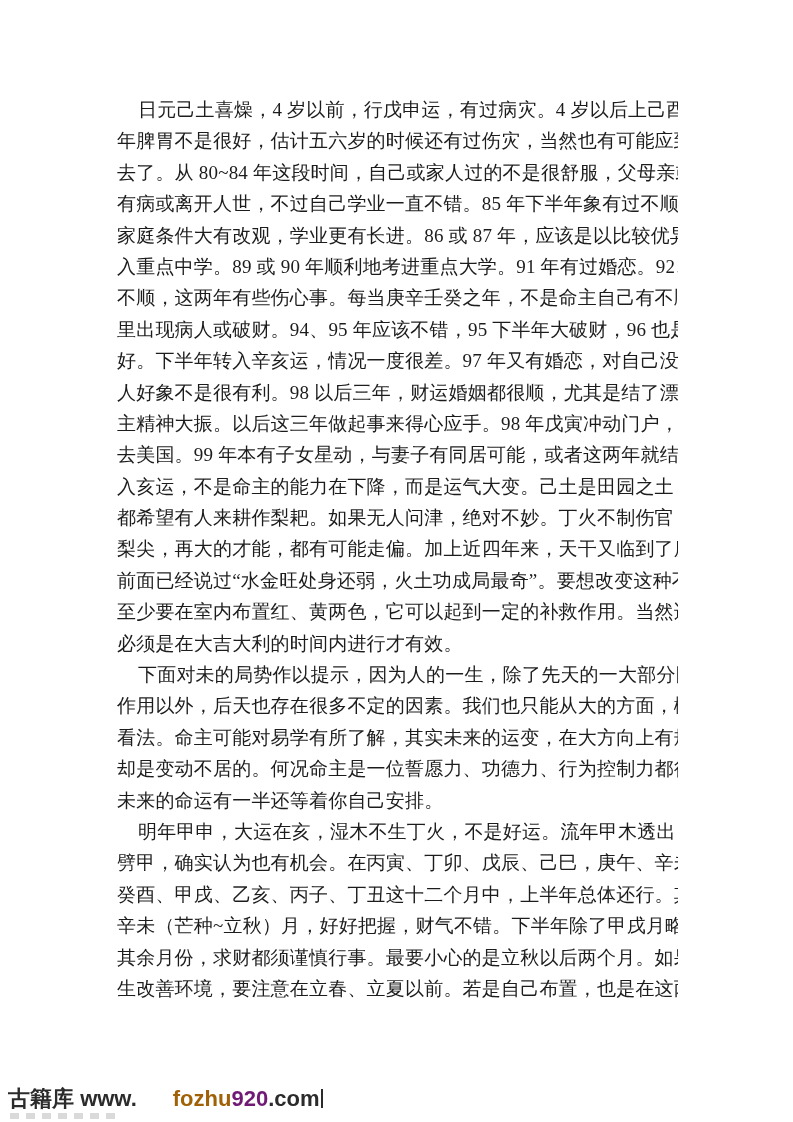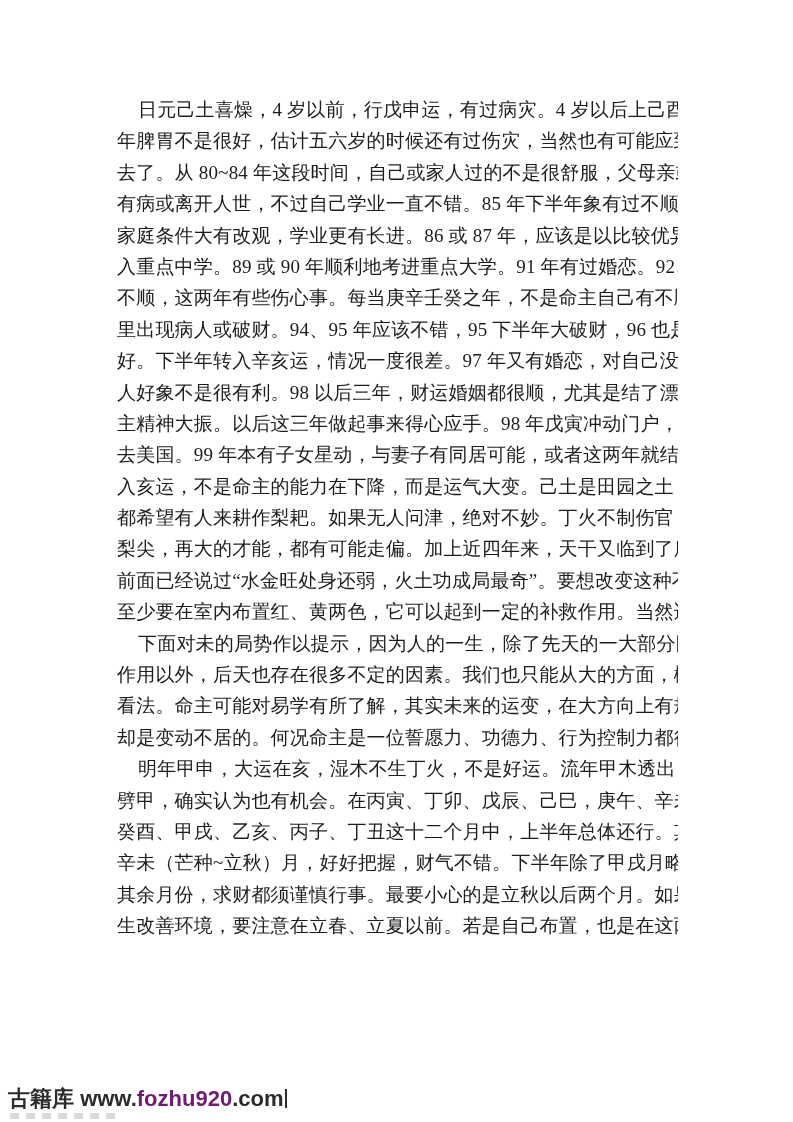--- a/index.html
+++ b/index.html
@@ -89,29 +89,31 @@
       <div class="line">里出现病人或破财。94、95 年应该不错，95 下半年大破财，96 也是上半年略</div>
       <div class="line">好。下半年转入辛亥运，情况一度很差。97 年又有婚恋，对自己没什么，对别</div>
       <div class="line">人好象不是很有利。98 以后三年，财运婚姻都很顺，尤其是结了漂亮妻子，命</div>
       <div class="line">主精神大振。以后这三年做起事来得心应手。98 年戊寅冲动门户，应该是这年</div>
       <div class="line">去美国。99 年本有子女星动，与妻子有同居可能，或者这两年就结婚。29 岁转</div>
       <div class="line">入亥运，不是命主的能力在下降，而是运气大变。己土是田园之土，无论怎样，</div>
       <div class="line">都希望有人来耕作梨耙。如果无人问津，绝对不妙。丁火不制伤官，梨就没了</div>
       <div class="line">梨尖，再大的才能，都有可能走偏。加上近四年来，天干又临到了庚辛壬癸。</div>
       <div class="line">前面已经说过“水金旺处身还弱，火土功成局最奇”。要想改变这种不利局面，</div>
       <div class="line">至少要在室内布置红、黄两色，它可以起到一定的补救作用。当然适施的时候，</div>
+      <div class="line para-end">必须是在大吉大利的时间内进行才有效。</div>
       <div class="line first">下面对未的局势作以提示，因为人的一生，除了先天的一大部分因素在起</div>
       <div class="line">作用以外，后天也存在很多不定的因素。我们也只能从大的方面，概要地谈谈</div>
       <div class="line">看法。命主可能对易学有所了解，其实未来的运变，在大方向上有规律，局部</div>
       <div class="line">却是变动不居的。何况命主是一位誓愿力、功德力、行为控制力都很强的人。</div>
+      <div class="line para-end">未来的命运有一半还等着你自己安排。</div>
       <div class="line first">明年甲申，大运在亥，湿木不生丁火，不是好运。流年甲木透出，见庚金</div>
       <div class="line">劈甲，确实认为也有机会。在丙寅、丁卯、戊辰、己巳，庚午、辛未、壬申、</div>
       <div class="line">癸酉、甲戌、乙亥、丙子、丁丑这十二个月中，上半年总体还行。其中庚午、</div>
       <div class="line">辛未（芒种~立秋）月，好好把握，财气不错。下半年除了甲戌月略好一点以外，</div>
       <div class="line">其余月份，求财都须谨慎行事。最要小心的是立秋以后两个月。如果请风水先</div>
       <div class="line">生改善环境，要注意在立春、立夏以前。若是自己布置，也是在这两个节气交</div>
     </div>
 
-  <div class="watermark" style="color: rgb(43, 43, 43);"><span class="seg">古籍库</span><span class="seg"> </span><span class="seg">www.</span><span class="seg" style="color: #701a75;">fozhu</span><span class="seg" style="color: #701a75;">920</span><span class="seg">.com</span><span class="cut-bar" style="background: rgb(43, 43, 43);"></span></div>
+  <div class="watermark" style="color: rgb(43, 43, 43);"><span class="seg">古籍库</span><span class="seg"> </span><span class="seg">www.</span><span class="seg" style="color: #a16207; margin-left: 36px;">fozhu</span><span class="seg" style="color: #701a75;">920</span><span class="seg">.com</span><span class="cut-bar" style="background: rgb(43, 43, 43);"></span></div>
 
   <div class="ghost"></div>
 
 </div>
 
 </body></html>

